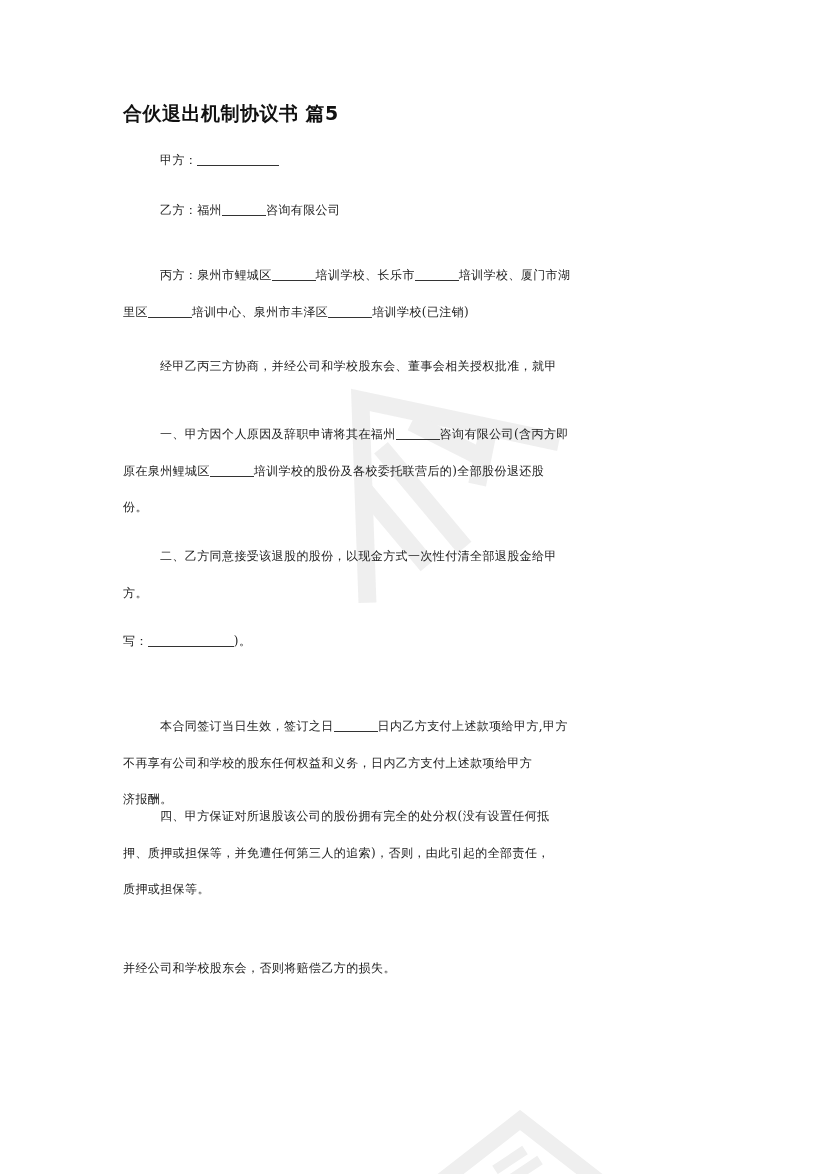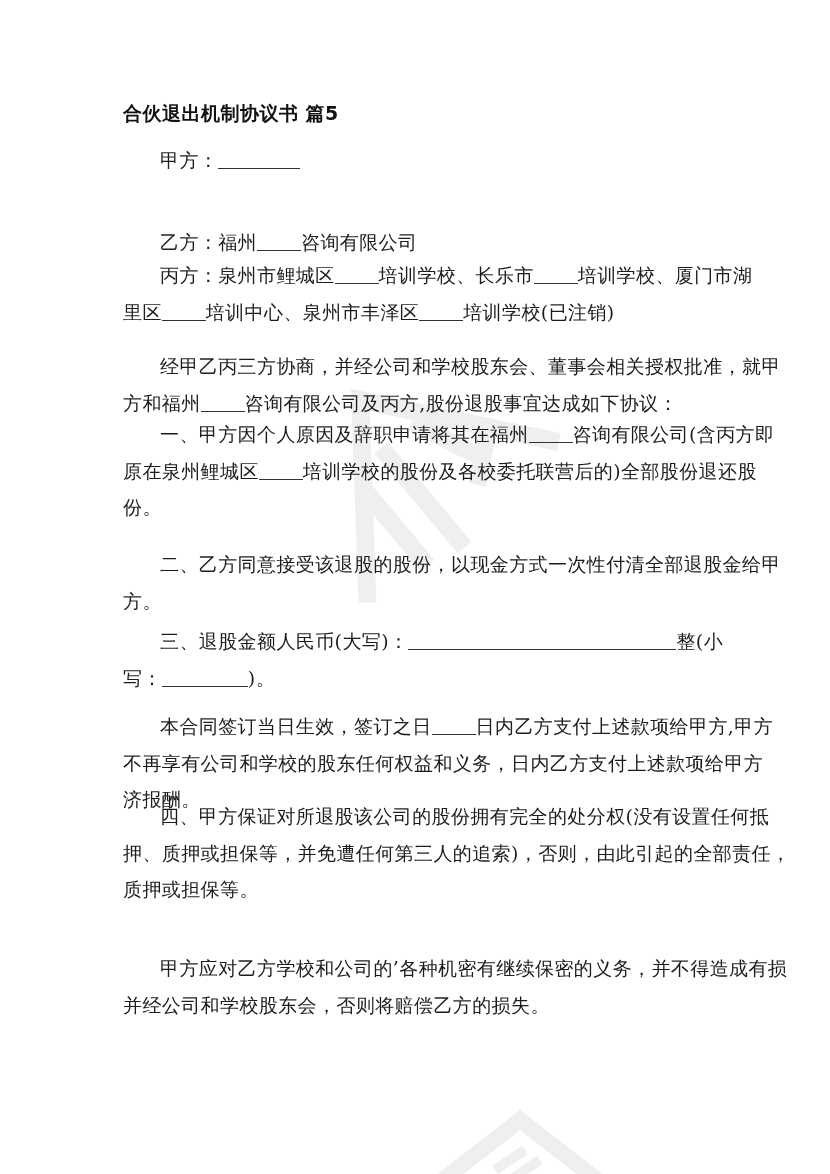--- a/index.html
+++ b/index.html
@@ -1,20 +1,20 @@
 <!DOCTYPE html>
 <html><head>
   <meta charset="utf-8">
   <style>
     html, body { margin: 0; padding: 0; background: #ffffff; }
     body { width: 830px; height: 1174px; position: relative; overflow: hidden; font-family: "DejaVu Serif", "Liberation Serif", serif; color: #1a1a1a; }
     .page { position: absolute; left: 0; top: 0; width: 745px; height: 1174px; }
     .watermark { position: absolute; pointer-events: none; }
     .title { position: absolute; left: 123px; top: 101px; font-family: "DejaVu Sans", "Liberation Sans", sans-serif; font-size: 19px; font-weight: bold; color: #111; letter-spacing: 0.5px; white-space: nowrap; }
-    .para { position: absolute; left: 123px; width: 584px; font-size: 19px; line-height: 36.5px; letter-spacing: 0.4px; color: #1c1c1c; text-align: justify; }
+    .para { position: absolute; left: 123px; width: 584px; font-size: 12px; line-height: 36.5px; letter-spacing: 0.4px; color: #1c1c1c; text-align: justify; }
     .para .indent { display: inline-block; width: 37px; }
     .blank { display: inline-block; border-bottom: 1px solid #333; height: 1em; vertical-align: -2px; }
     .line { display: block; white-space: nowrap; }
   </style>
 </head>
 <body>
 
 <div class="page">
 
   <svg class="watermark" style="left:250px; top:300px;" width="330" height="330" viewBox="0 0 330 330">
@@ -27,60 +27,57 @@
     <path d="M30 80 L120 10 L210 80" fill="none" stroke="#efefef" stroke-width="16"></path>
     <path d="M95 60 L125 40 M110 70 L140 50" fill="none" stroke="#efefef" stroke-width="10"></path>
   </svg>
 
   <div class="title">合伙退出机制协议书 篇5</div>
 
   <div class="para" style="top:142px;">
     <span class="line"><span class="indent"></span><span>甲方：</span><span class="blank" style="width:82px;"></span></span>
   </div>
 
-  <div class="para" style="top:192px;margin-top:32px;">
+  <div class="para" style="top:192px;">
     <span class="line"><span class="indent"></span><span>乙方：福州</span><span class="blank" style="width:44px;"></span><span>咨询有限公司</span></span>
   </div>
 
   <div class="para" style="top:257px;">
     <span class="line"><span class="indent"></span><span>丙方：泉州市鲤城区</span><span class="blank" style="width:44px;"></span><span>培训学校、长乐市</span><span class="blank" style="width:44px;"></span><span>培训学校、厦门市湖</span></span>
     <span class="line"><span>里区</span><span class="blank" style="width:44px;"></span><span>培训中心、泉州市丰泽区</span><span class="blank" style="width:44px;"></span><span>培训学校(已注销)</span></span>
   </div>
 
   <div class="para" style="top:348px;">
     <span class="line"><span class="indent"></span><span>经甲乙丙三方协商，并经公司和学校股东会、董事会相关授权批准，就甲</span></span>
-    <span class="line"><span>方和福州</span><span class="blank" style="width:44px;"></span><span>咨询有限公司及丙方,股份退股事宜达成如下协议：</span></span>
   </div>
 
   <div class="para" style="top:416px;">
     <span class="line"><span class="indent"></span><span>一、甲方因个人原因及辞职申请将其在福州</span><span class="blank" style="width:44px;"></span><span>咨询有限公司(含丙方即</span></span>
     <span class="line"><span>原在泉州鲤城区</span><span class="blank" style="width:44px;"></span><span>培训学校的股份及各校委托联营后的)全部股份退还股</span></span>
     <span class="line"><span>份。</span></span>
   </div>
 
-  <div class="para" style="top:538px;margin-top:8px;">
+  <div class="para" style="top:538px;">
     <span class="line"><span class="indent"></span><span>二、乙方同意接受该退股的股份，以现金方式一次性付清全部退股金给甲</span></span>
     <span class="line"><span>方。</span></span>
   </div>
 
   <div class="para" style="top:623px;">
-    <span class="line"><span class="indent"></span><span>三、退股金额人民币(大写)：</span><span class="blank" style="width:268px;"></span><span>整(小</span></span>
     <span class="line"><span>写：</span><span class="blank" style="width:86px;"></span><span>)。</span></span>
   </div>
 
   <div class="para" style="top:708px;">
     <span class="line"><span class="indent"></span><span>本合同签订当日生效，签订之日</span><span class="blank" style="width:44px;"></span><span>日内乙方支付上述款项给甲方,甲方</span></span>
     <span class="line"><span>不再享有公司和学校的股东任何权益和义务，日内乙方支付上述款项给甲方</span></span>
     <span class="line"><span>济报酬。</span></span>
   </div>
 
   <div class="para" style="top:798px;">
     <span class="line"><span class="indent"></span><span>四、甲方保证对所退股该公司的股份拥有完全的处分权(没有设置任何抵</span></span>
     <span class="line"><span>押、质押或担保等，并免遭任何第三人的追索)，否则，由此引起的全部责任，</span></span>
     <span class="line"><span>质押或担保等。</span></span>
   </div>
 
   <div class="para" style="top:950px;">
-    <span class="line"><span class="indent"></span><span>甲方应对乙方学校和公司的’各种机密有继续保密的义务，并不得造成有损</span></span>
     <span class="line"><span>并经公司和学校股东会，否则将赔偿乙方的损失。</span></span>
   </div>
 
 </div>
 
 </body></html>

